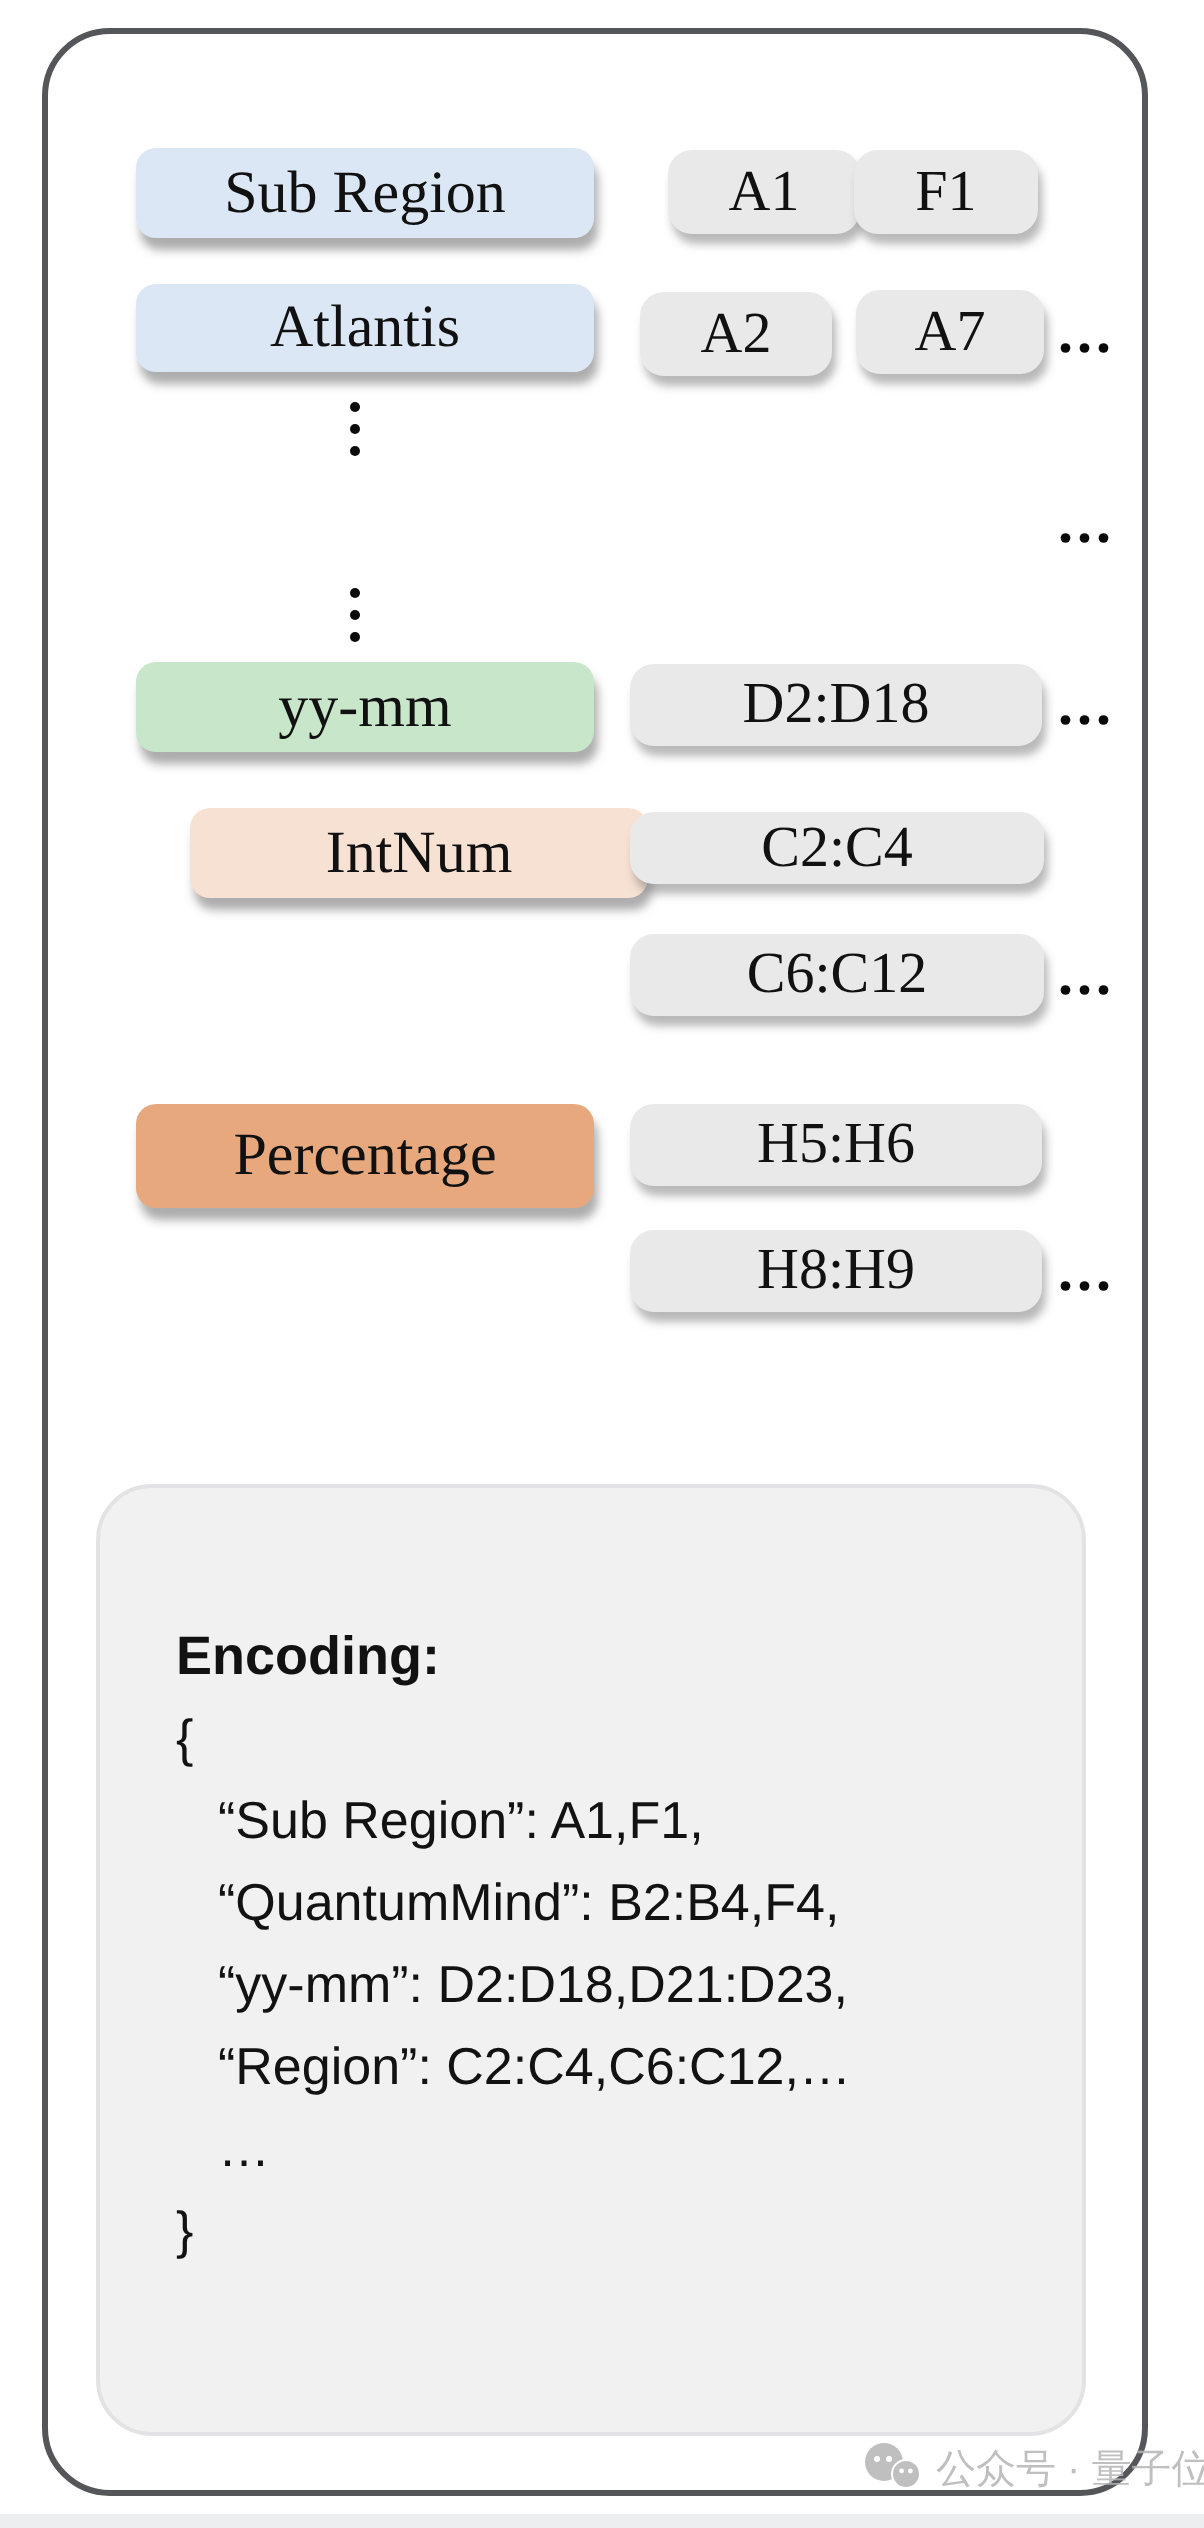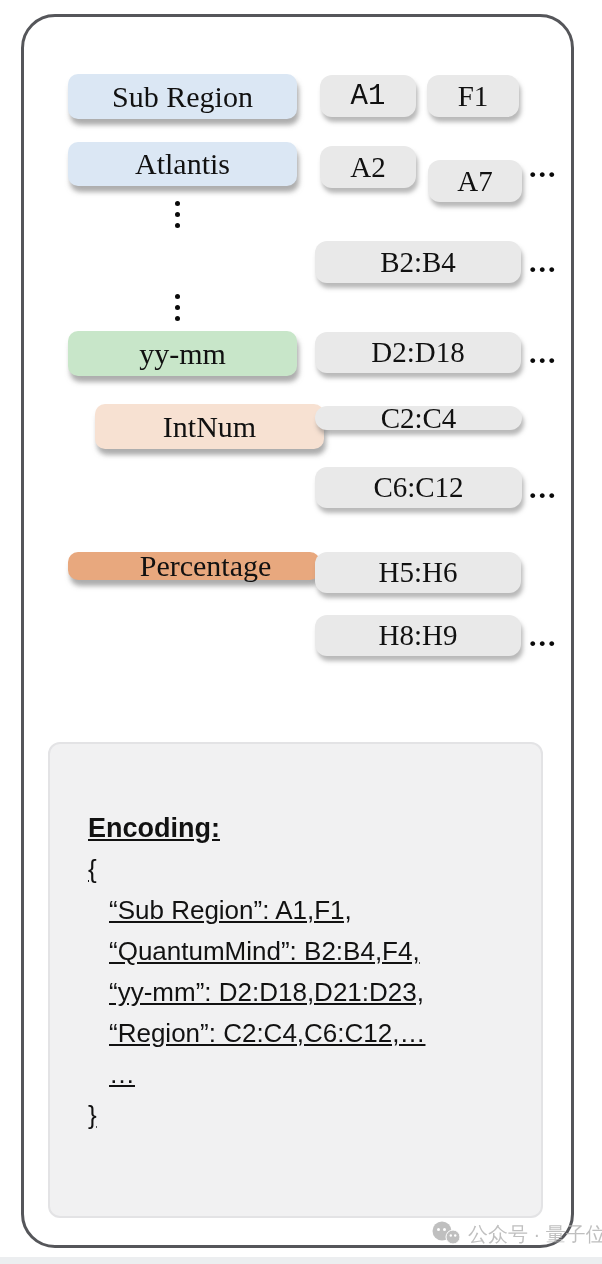--- a/index.html
+++ b/index.html
@@ -24,74 +24,73 @@
   }
   .more{
     position:absolute;display:flex;align-items:center;
     font-size:30px;font-weight:bold;letter-spacing:2px;color:#0a0a0a;
     font-family:"Liberation Serif",serif;
   }
   .vdots{position:absolute;display:flex;flex-direction:column;align-items:center;gap:6px;width:10px;}
   .vdots i{width:5px;height:5px;border-radius:50%;background:#0a0a0a;display:block;}
   .enc-panel{
     position:absolute;left:48px;top:742px;width:495px;height:476px;box-sizing:border-box;
-    background:#f1f1f2;border:2px solid #e3e3e5;border-radius:12px;
+    background:#f1f1f2;border:2px solid #e3e3e5;border-radius:28px;
     padding:64px 28px 0 38px;
-    font-family:"Liberation Sans",sans-serif;color:#121212;text-decoration:underline;
+    font-family:"Liberation Sans",sans-serif;color:#121212;
   }
   .enc-line{font-size:26px;line-height:41px;white-space:nowrap;}
   .enc-title{font-size:27px;font-weight:bold;line-height:41px;}
   .enc-indent{padding-left:21px;}
   .watermark{
     position:absolute;left:431px;top:1220px;height:28px;z-index:5;
     display:flex;align-items:center;gap:7px;opacity:.85;
     font-family:"Liberation Sans",sans-serif;font-size:20px;color:#b5b5b5;white-space:nowrap;
   }
 </style>
 </head>
 <body>
 
 <div id="canvas">
   <div class="frame"></div>
 
   <div class="label-box" style="top: 74px; background: rgb(219, 231, 244);">Sub Region</div>
-  <div class="chip" style="left:320px;top:75px;width:96px;height:42px;font-family:Liberation Mono, monospace;">A1</div>
+  <div class="chip" style="left:334px;top:75px;width:96px;height:42px;">A1</div>
   <div class="chip" style="left:427px;top:75px;width:92px;height:42px;">F1</div>
 
   <div class="label-box" style="top: 142px; height: 44px; background: rgb(219, 231, 244); text-align: right;">Atlantis</div>
   <div class="chip" style="left:320px;top:146px;width:96px;height:42px;">A2</div>
-  <div class="chip" style="left:428px;top:160px;width:94px;height:42px;">A7</div>
+  <div class="chip" style="left:428px;top:145px;width:94px;height:42px;">A7</div>
   <div class="more" style="left:529px;top:146px;height:42px;">...</div>
 
   <div class="vdots" style="left:172px;top:201px;">
     <i></i>
       <i></i>
       <i></i>
   </div>
 
-  <div class="chip" style="left:315px;top:241px;width:206px;height:42px;">B2:B4</div>
   <div class="more" style="left:529px;top:241px;height:42px;">...</div>
 
   <div class="vdots" style="left:172px;top:294px;">
     <i></i>
       <i></i>
       <i></i>
   </div>
 
   <div class="label-box" style="top: 331px; background: rgb(200, 230, 201);">yy-mm</div>
   <div class="chip" style="left:315px;top:332px;width:206px;height:41px;">D2:D18</div>
   <div class="more" style="left:529px;top:332px;height:41px;">...</div>
 
   <div class="label-box" style="top: 404px; background: rgb(247, 225, 210); margin-left: 27px;">IntNum</div>
-  <div class="chip" style="left:315px;top:406px;width:207px;height:24px;">C2:C4</div>
+  <div class="chip" style="left:315px;top:406px;width:207px;height:36px;">C2:C4</div>
 
   <div class="chip" style="left:315px;top:467px;width:207px;height:41px;">C6:C12</div>
   <div class="more" style="left:529px;top:467px;height:41px;">...</div>
 
-  <div class="label-box" style="top: 552px; height: 28px; background: rgb(232, 168, 126); padding-left: 23px;">Percentage</div>
+  <div class="label-box" style="top: 552px; height: 52px; background: rgb(232, 168, 126);">Percentage</div>
   <div class="chip" style="left:315px;top:552px;width:206px;height:41px;">H5:H6</div>
 
   <div class="chip" style="left:315px;top:615px;width:206px;height:41px;">H8:H9</div>
   <div class="more" style="left:529px;top:615px;height:41px;">...</div>
 
   <div class="enc-panel">
     <div class="enc-title">Encoding:</div>
     <div class="enc-line">{</div>
     <div class="enc-line enc-indent">“Sub Region”: A1,F1,</div>
     <div class="enc-line enc-indent">“QuantumMind”: B2:B4,F4,</div>

